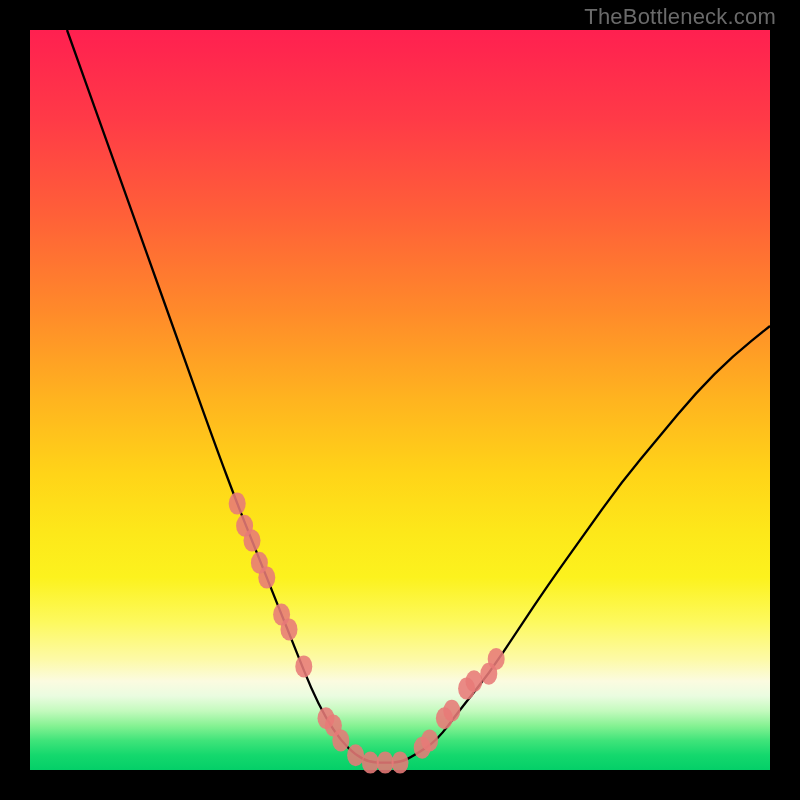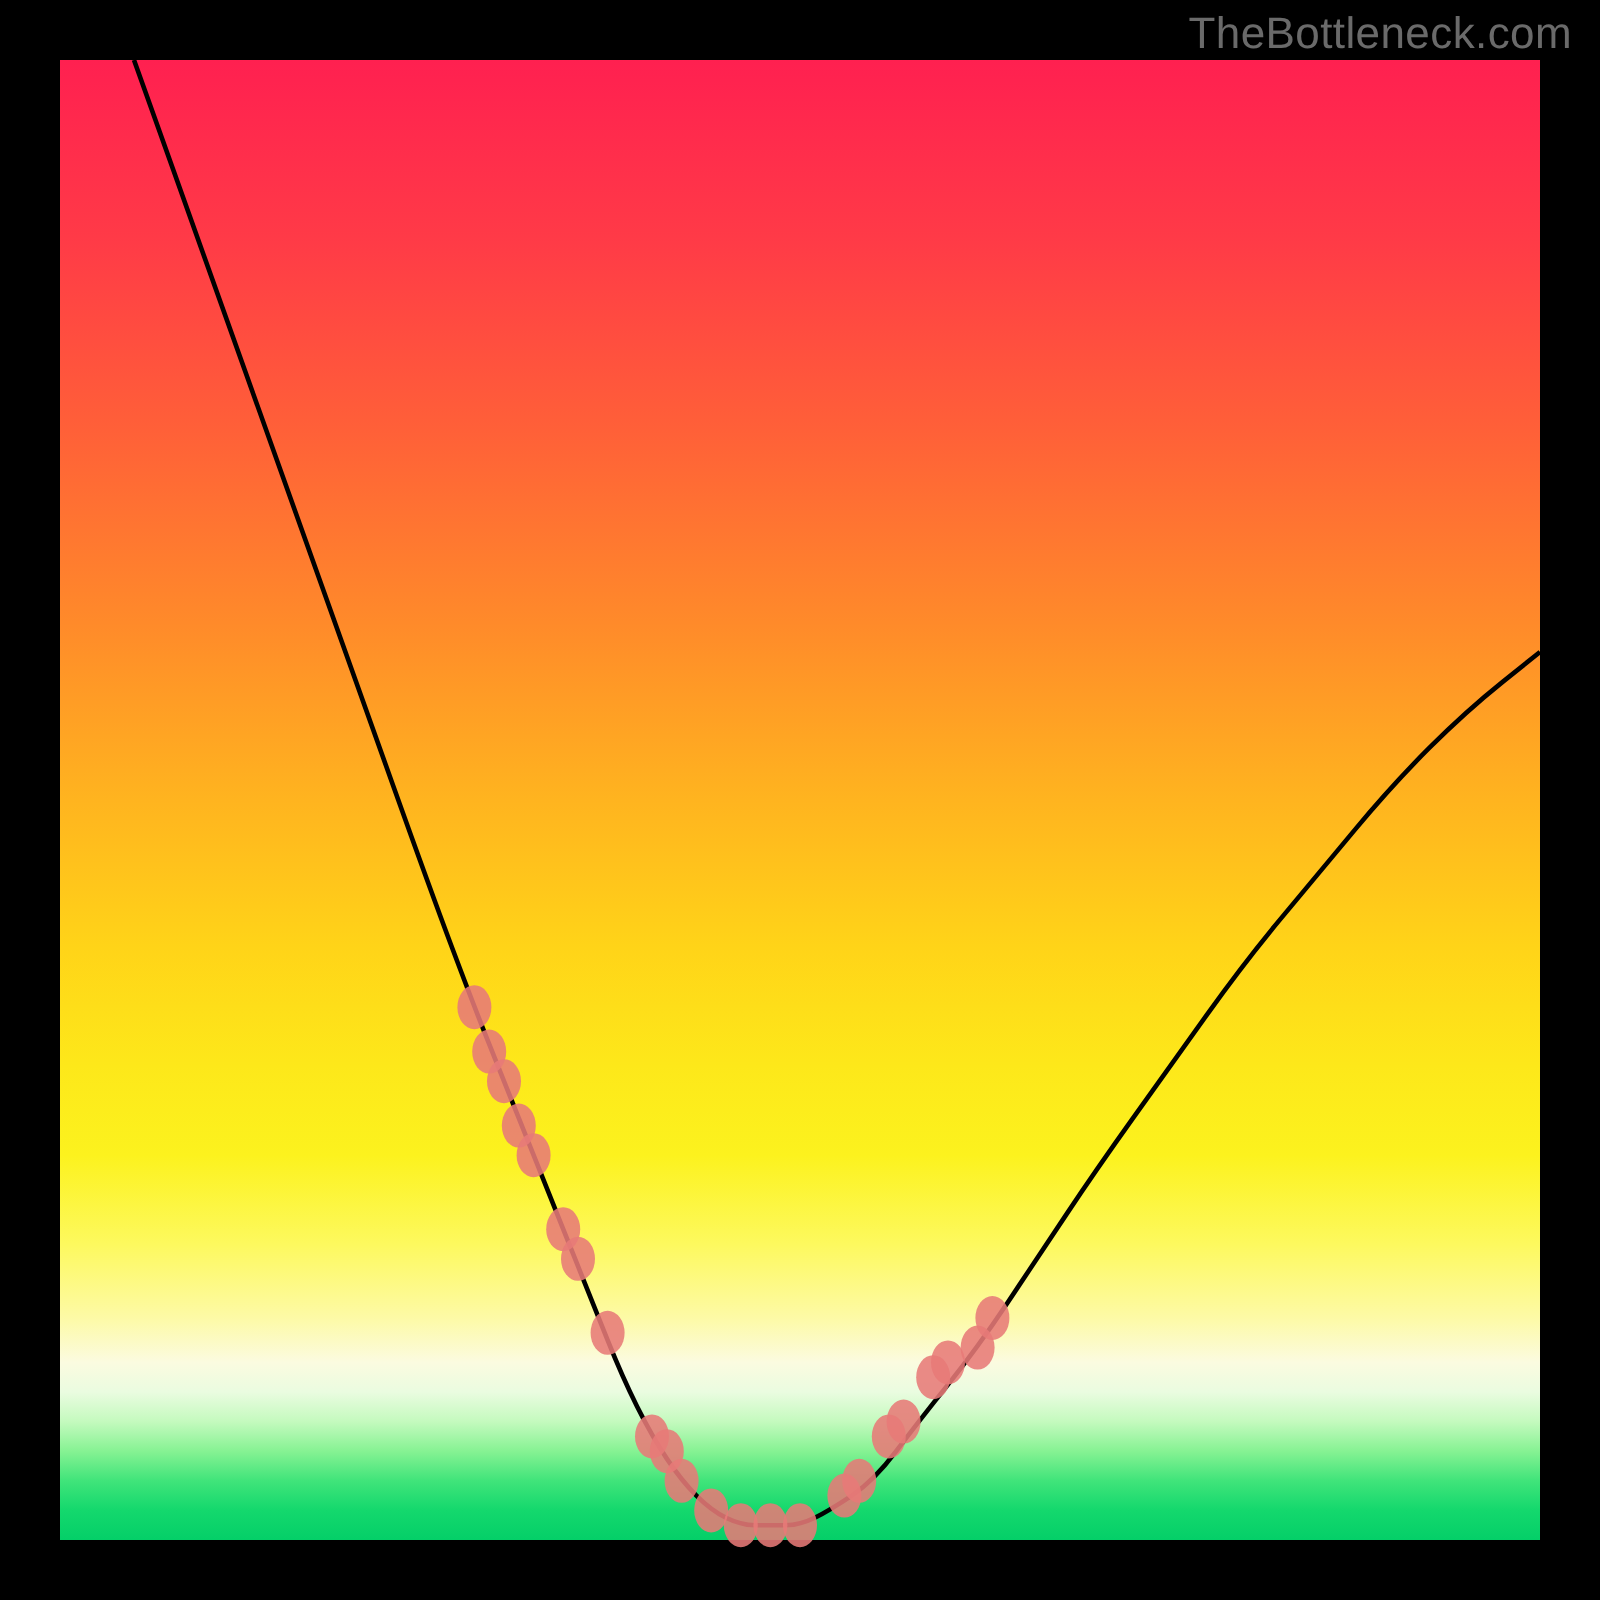--- a/index.html
+++ b/index.html
@@ -39,21 +39,21 @@
       #c4fabe 92%,
       #86f293 94%,
       #40e47a 96%,
       #14d86d 98%,
       #04cf68 100%
     );
   }
   .watermark {
     position: absolute;
     top: 4px;
-    right: 14px;
+    right: 24px;
     color: #6a6a6a;
     font-size: 22px;
     font-weight: 500;
     letter-spacing: 0.2px;
   }
   svg.curve {
     position: absolute;
     left: 0;
     top: 0;
     width: 740px;

